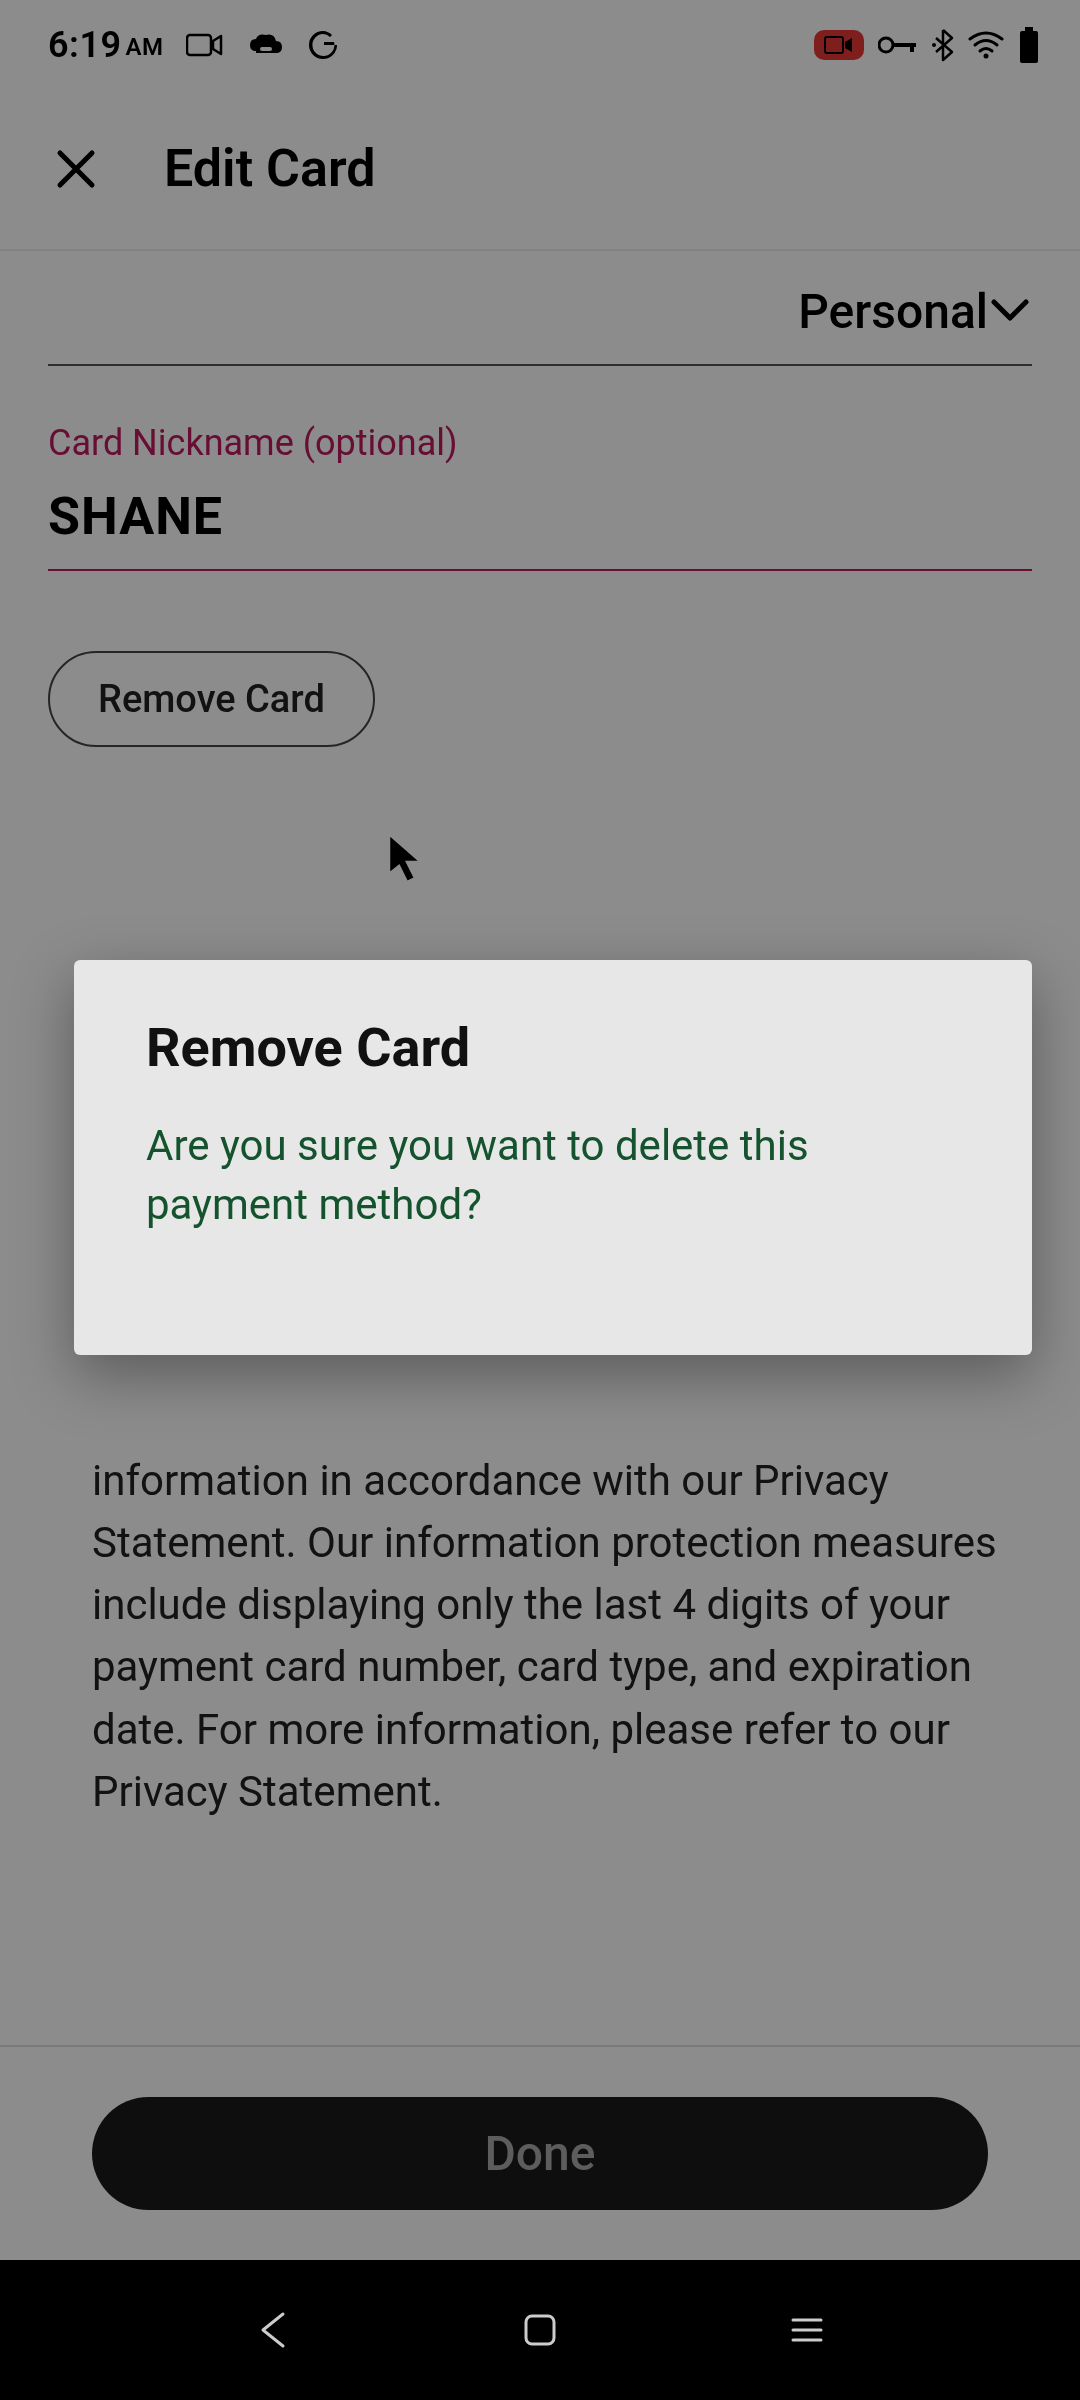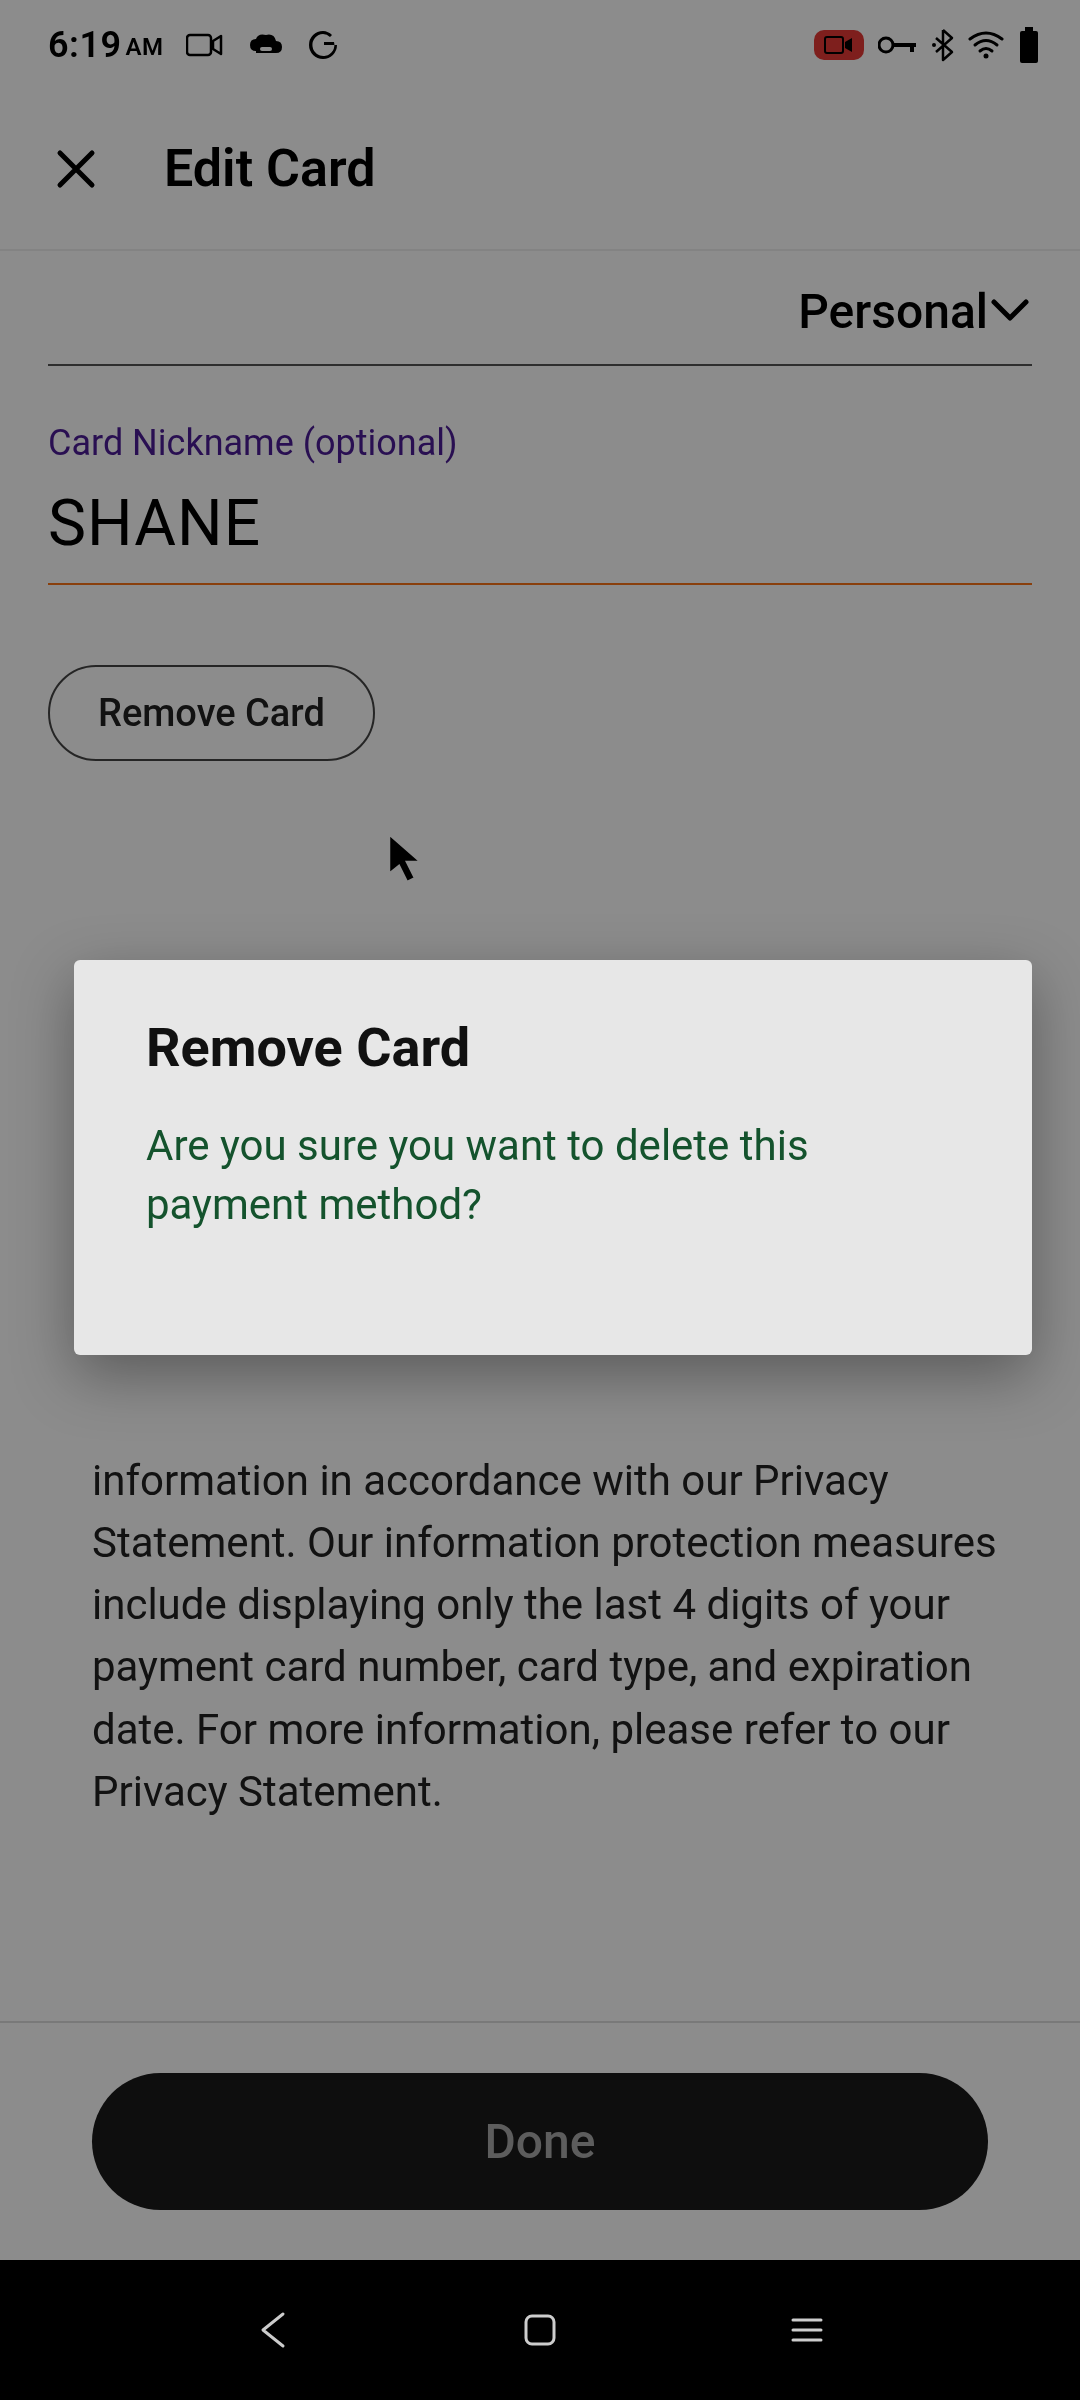--- a/index.html
+++ b/index.html
@@ -110,31 +110,31 @@
       border-bottom: 2px solid #555;
       padding: 22px 0 24px 0;
     }
     .dropdown-value {
       font-size: 48px;
       font-weight: 500;
       color: #000;
     }
     .field-label {
       font-size: 36px;
-      color: #4c1d95;
+      color: #be185d;
       margin-top: 56px;
       margin-bottom: 12px;
       display: block;
     }
     .text-input {
       width: 100%;
       border: none;
-      border-bottom: 2px solid #f97316;
-      font-size: 64px;
-      font-weight: 400;
+      border-bottom: 2px solid #be185d;
+      font-size: 52px;
+      font-weight: 700;
       color: #000;
       padding: 10px 0 22px 0;
       background: transparent;
       letter-spacing: 1px;
     }
     .remove-card-btn {
       margin-top: 80px;
       border: 2px solid #444;
       border-radius: 50px;
       background: transparent;
@@ -211,21 +211,21 @@
       background: #fff;
     }
     .done-btn {
       width: 100%;
       background: #1a1a1a;
       color: #aaa;
       font-size: 48px;
       font-weight: 500;
       border: none;
       border-radius: 70px;
-      padding: 40px 0;
+      padding: 28px 0;
     }
     
     .nav-bar {
       position: absolute;
       left: 0;
       right: 0;
       bottom: 0;
       height: 140px;
       background: #000;
       display: flex;

